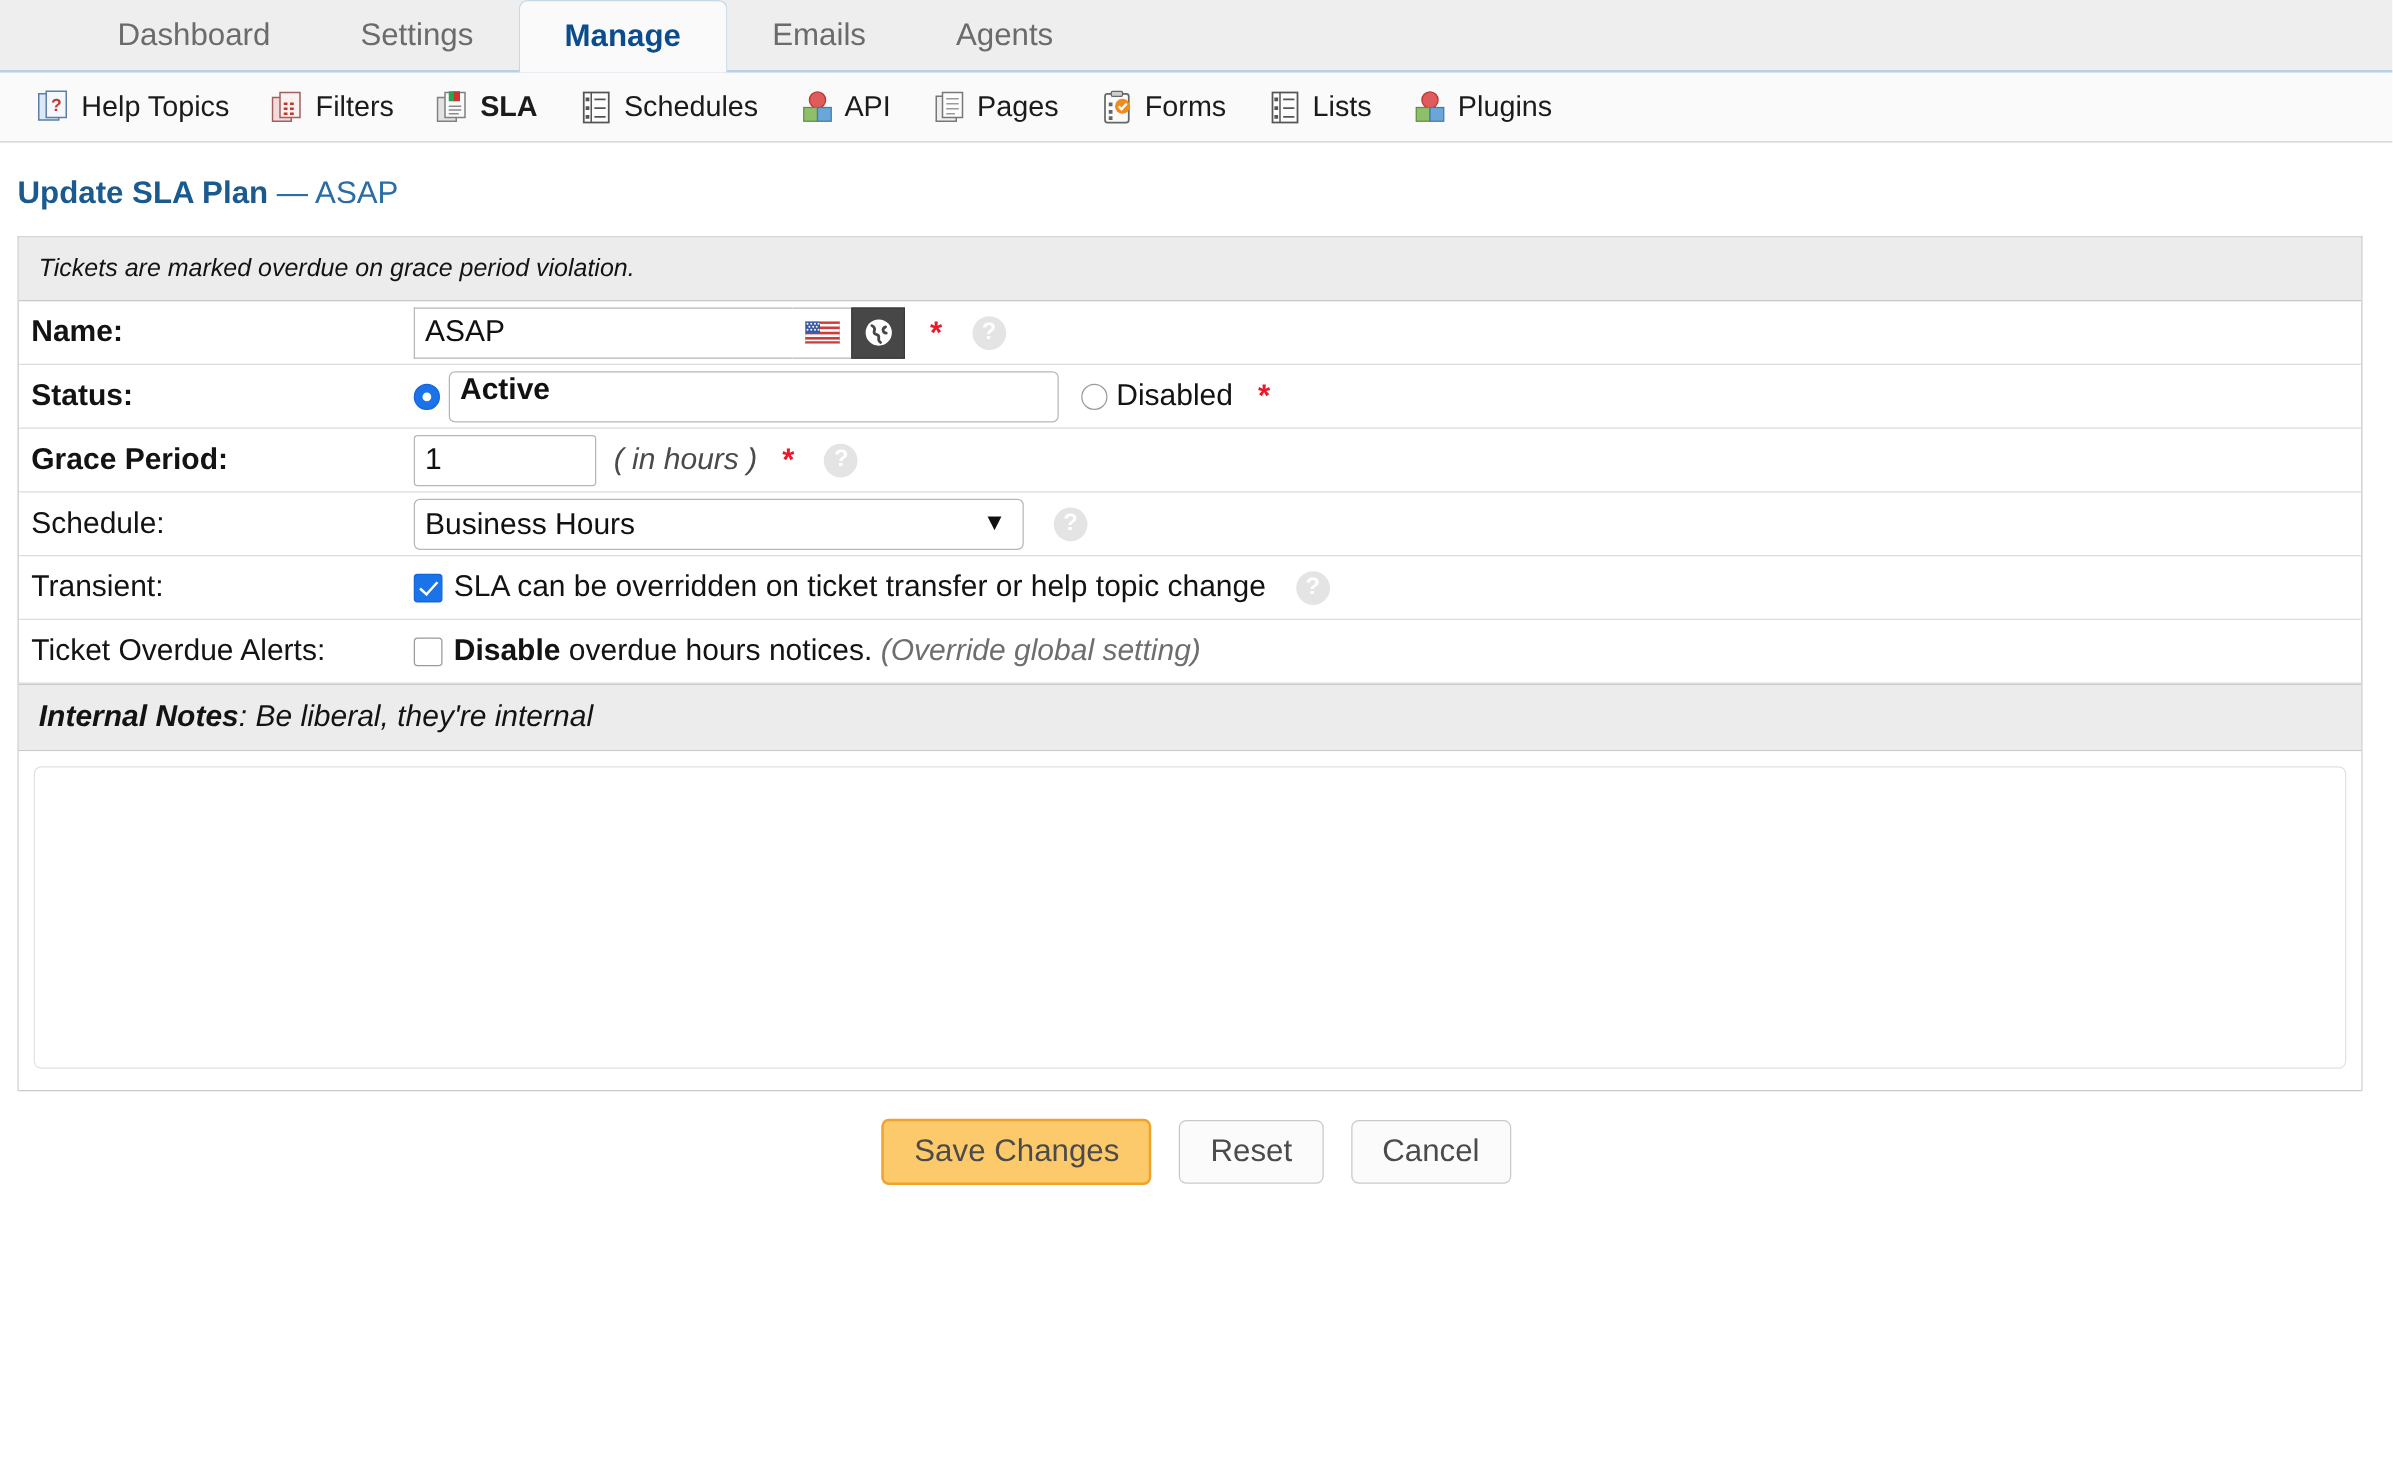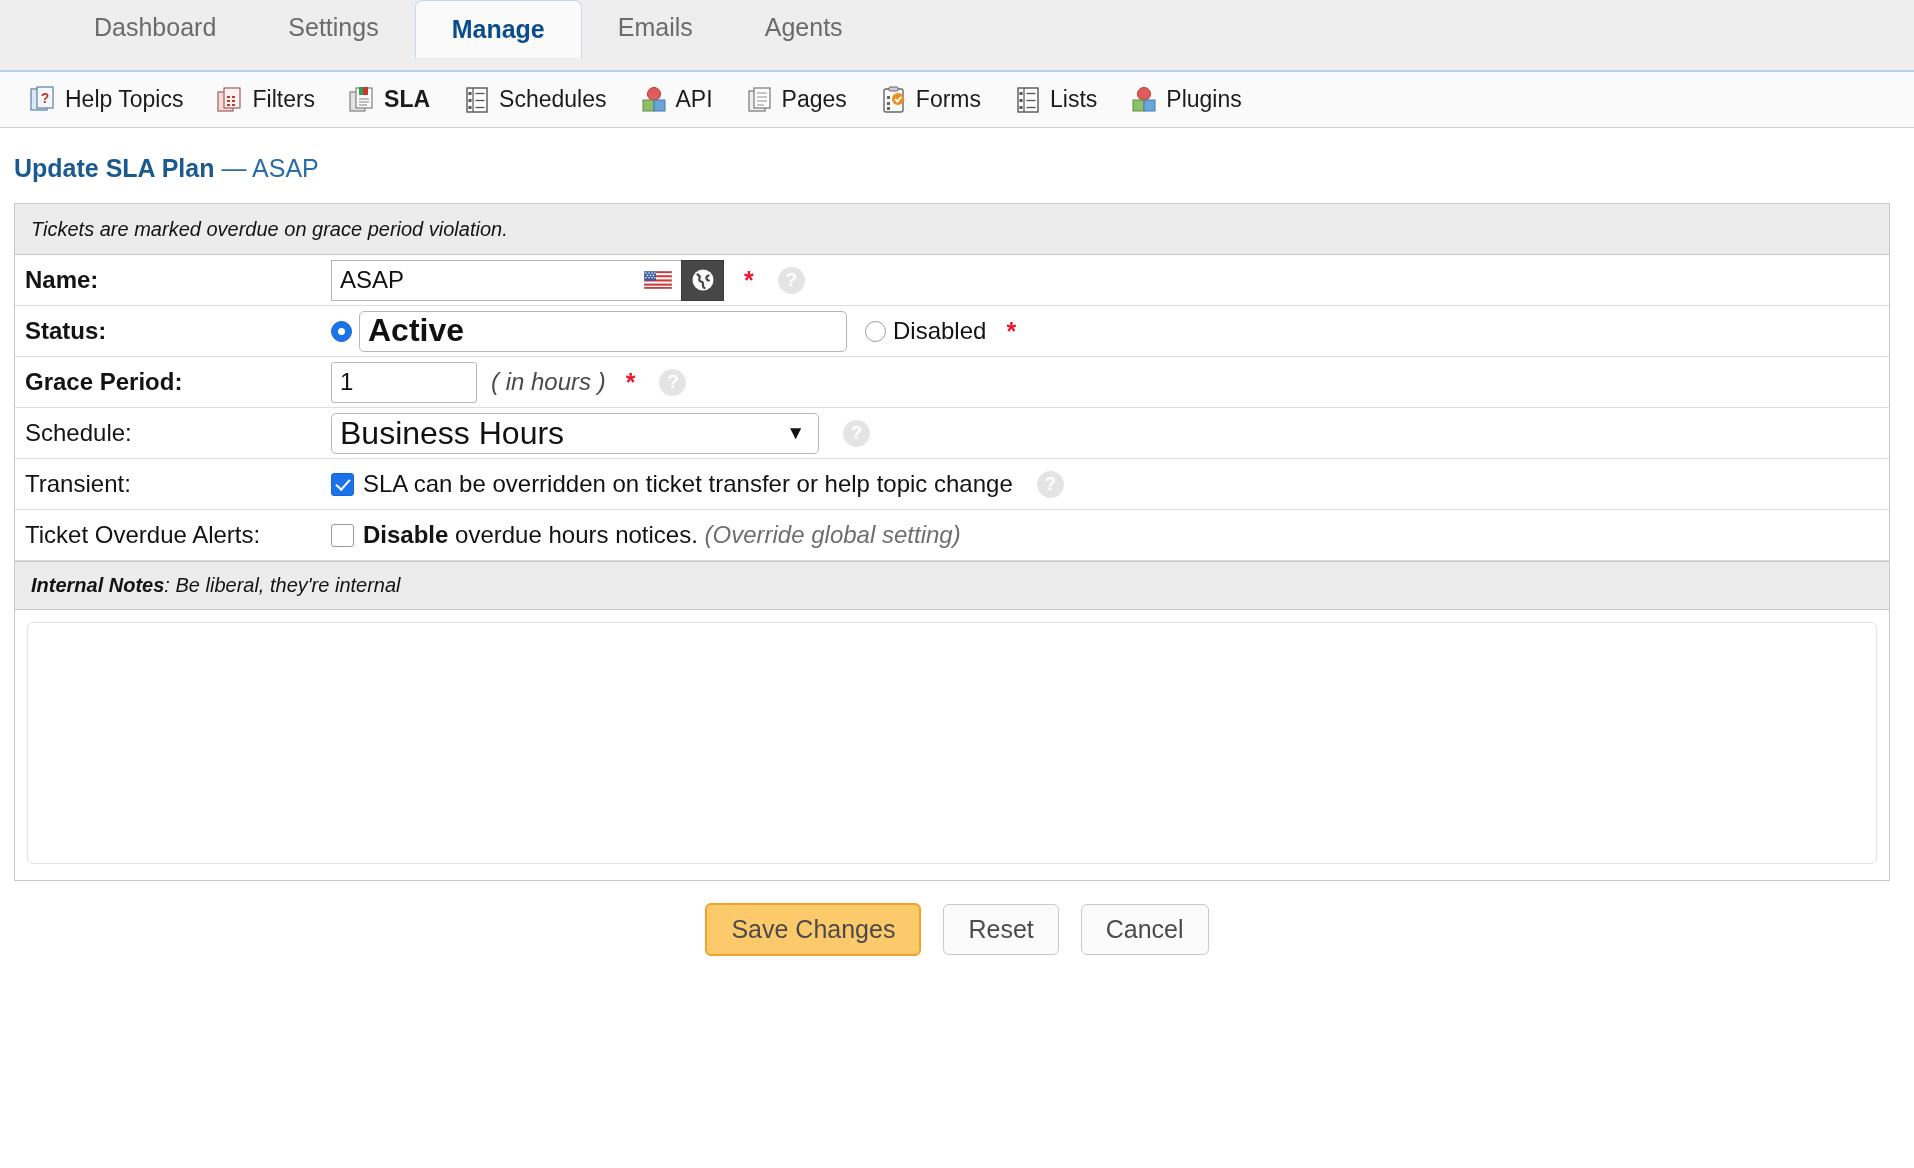--- a/index.html
+++ b/index.html
@@ -7,25 +7,25 @@
     margin: 0; padding: 0;
     width: 1914px; height: 1168px;
     background: #ffffff;
     font-family: "Liberation Sans", sans-serif;
     -webkit-font-smoothing: antialiased;
   }
 
   
   #tabbar {
     position: relative;
-    height: 72px;
+    height: 58px;
     background: #eeeeee;
     border-bottom: 2px solid #b8d0e4;
     display: flex;
-    align-items: flex-start;
+    align-items: center;
     padding-left: 58px;
   }
   .ptab {
     position: relative;
     padding: 0 36px;
     height: 54px;
     line-height: 54px;
     font-size: 25px;
     color: #6b6b6b;
     cursor: pointer;
@@ -180,21 +180,21 @@
     border: 1px solid #b7b7b7; background: #fff;
     font-size: 24px; font-family: "Liberation Sans", sans-serif;
     color: #111; padding: 0 8px; outline: none; border-radius: 3px;
   }
   .hint { font-size: 24px; font-style: italic; color: #4a4a4a; margin-left: 14px; }
 
   
   .sel {
     width: 488px; height: 41px;
     border: 1px solid #b7b7b7; border-radius: 5px;
-    background: #fff; font-size: 32px;
+    background: #fff; font-size: 24px;
     font-family: "Liberation Sans", sans-serif;
     color: #111; padding: 0 8px;
     appearance: none; -webkit-appearance: none;
     outline: none;
   }
   .selwrap { position: relative; display: inline-block; }
   .selwrap .caret {
     position: absolute; right: 14px; top: 50%;
     transform: translateY(-50%); pointer-events: none;
     font-size: 19px; color: #111;
@@ -217,21 +217,21 @@
   .cbtext { font-size: 24px; color: #131313; margin-left: 9px; }
   .cbtext b { font-weight: bold; }
   .cbtext i { font-style: italic; color: #6e6e6e; }
 
   
   .notehead {
     background: #ececec;
     border-top: 1px solid #c9c9c9;
     border-bottom: 1px solid #c9c9c9;
     padding: 12px 0 12px 16px;
-    font-size: 20px;
+    font-size: 24px;
     color: #131313;
   }
   .notehead b { font-weight: bold; font-style: italic; }
   .notehead span { font-style: italic; }
   .notebody {
     border-bottom: 1px solid #c9c9c9;
     padding: 12px;
     background: #fff;
   }
   .notearea {

